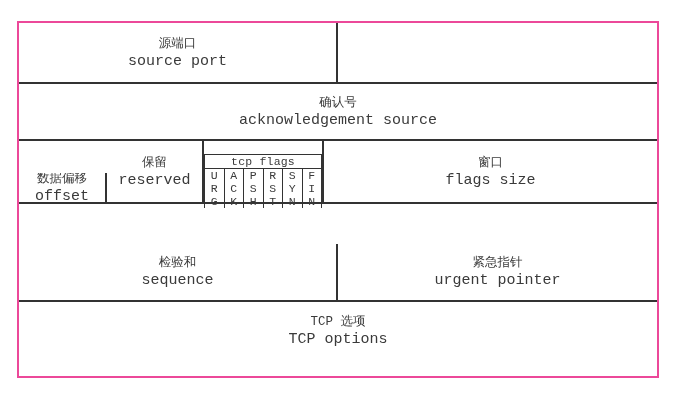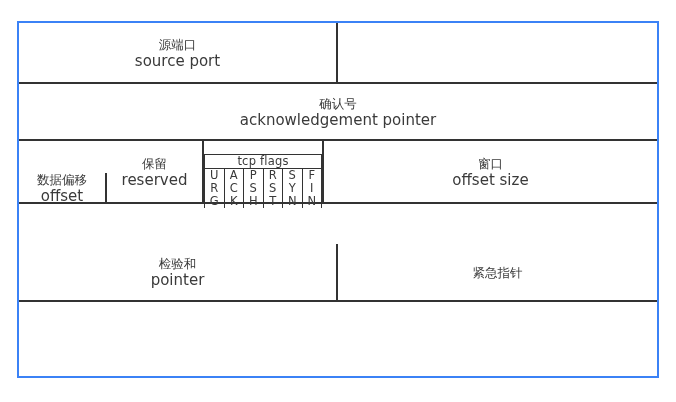--- a/index.html
+++ b/index.html
@@ -15,23 +15,24 @@
     overflow: hidden;
   }
 
   #diagram {
     position: absolute;
     left: 17px;
     top: 21px;
     width: 642px;
     height: 357px;
     box-sizing: border-box;
-    border: 2px solid #3b82f6;
-    display: flex;
-    flex-direction: column;
+    border: 2px solid #ec4899;
+    display: flex;
+    flex-direction: column;
+    font-family: Liberation Mono, monospace;
   }
 
   .row {
     display: flex;
     box-sizing: border-box;
     border-bottom: 2px solid #333333;
     width: 100%;
   }
   .row.last { border-bottom: none; }
 
@@ -126,21 +127,21 @@
     <div class="cell divider half">
       <div class="cn">源端口</div>
       <div class="en">source port</div>
     </div>
   </div>
 
 
   <div class="row r3">
     <div class="cell options-cell">
       <div class="cn">确认号</div>
-      <div class="en">acknowledgement pointer</div>
+      <div class="en">acknowledgement source</div>
     </div>
   </div>
 
   <div class="row r4">
     <div class="cell divider offset-cell">
       <div class="cn">数据偏移</div>
       <div class="en">offset</div>
     </div>
     <div class="cell divider reserved-cell">
       <div class="cn">保留</div>
@@ -178,28 +179,35 @@
         <div class="flag">
           <span>F</span>
           <span>I</span>
           <span>N</span>
         </div>
       </div>
     </div>
 
     <div class="cell window-cell">
       <div class="cn">窗口</div>
-      <div class="en">offset size</div>
+      <div class="en">flags size</div>
     </div>
   </div>
 
   <div class="row r5">
     <div class="cell divider half">
       <div class="cn">检验和</div>
-      <div class="en">pointer</div>
+      <div class="en">sequence</div>
     </div>
     <div class="cell half">
       <div class="cn">紧急指针</div>
-    </div>
-  </div>
-
+      <div class="en">urgent pointer</div>
+    </div>
+  </div>
+
+  <div class="row r6 last">
+    <div class="cell options-cell">
+      <div class="cn">TCP 选项</div>
+      <div class="en">TCP options</div>
+    </div>
+  </div>
 
 </div>
 
 </body></html>

